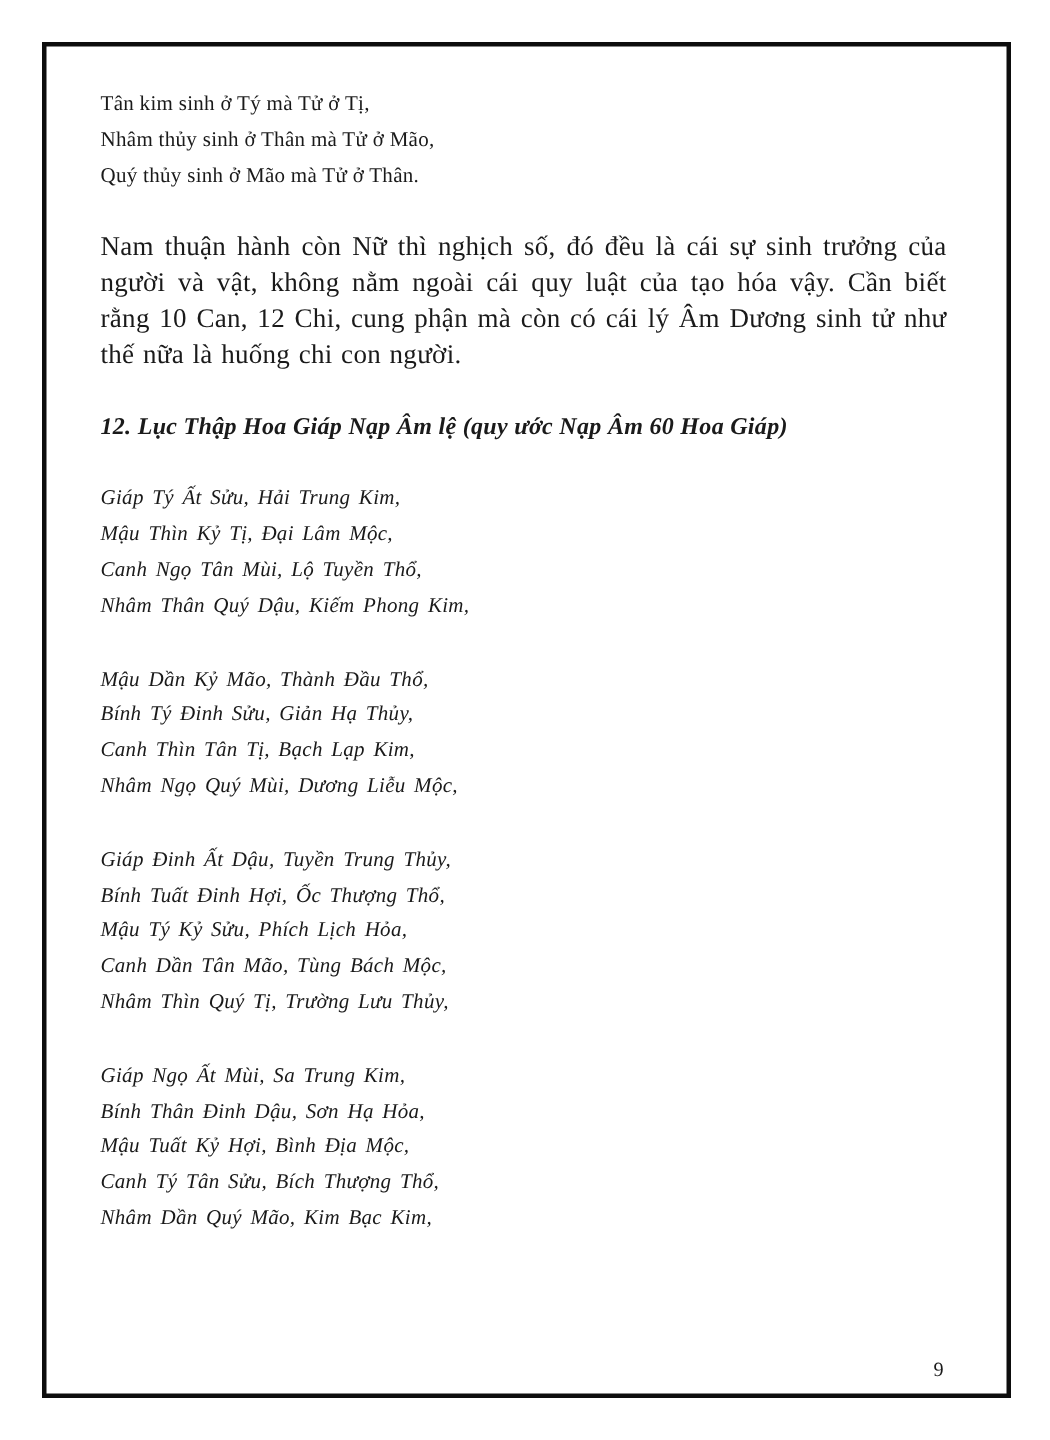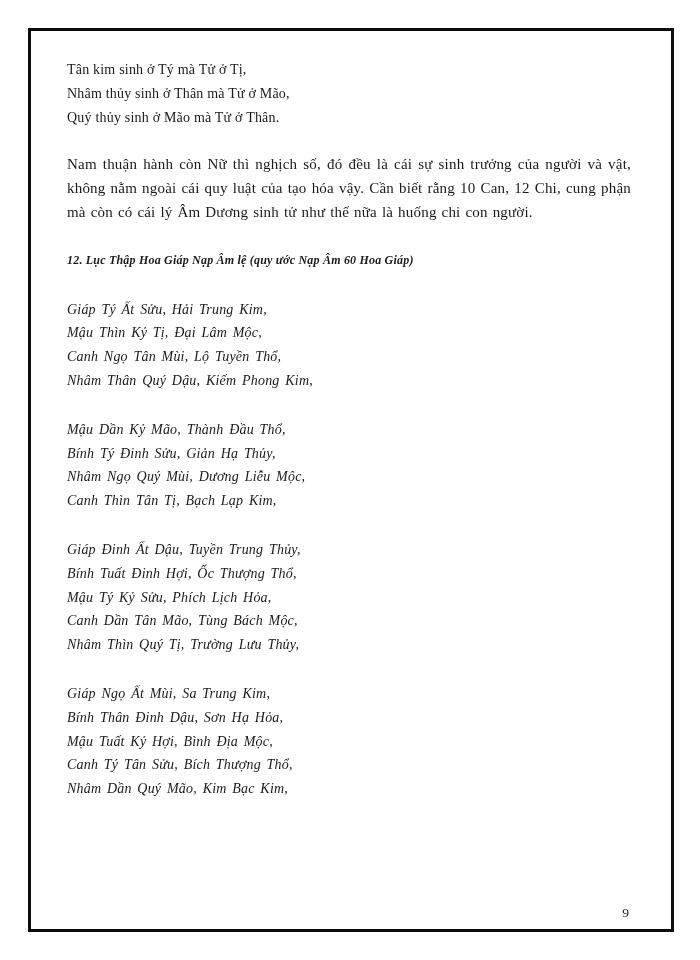--- a/index.html
+++ b/index.html
@@ -33,29 +33,29 @@
   }
   .line {
     margin: 0;
     font-size: 14px;
     line-height: 23.8px;
     letter-spacing: 0.2px;
   }
   .intro-block { margin: 0; }
   .body-paragraph {
     margin: 24px 0 0 0;
-    font-size: 15px;
+    font-size: 18px;
     line-height: 23.8px;
     text-align: justify;
     letter-spacing: 0.2px;
     word-spacing: 1px;
   }
   .section-heading {
     margin: 24px 0 0 0;
-    font-size: 12px;
+    font-size: 16px;
     line-height: 23.8px;
     font-weight: bold;
     font-style: italic;
     letter-spacing: 0.2px;
   }
   .stanza {
     margin: 25px 0 0 0;
   }
   .stanza .line {
     font-style: italic;
@@ -89,22 +89,22 @@
       <div class="stanza">
         <p class="line">Giáp Tý Ất Sửu, Hải Trung Kim,</p>
         <p class="line">Mậu Thìn Kỷ Tị, Đại Lâm Mộc,</p>
         <p class="line">Canh Ngọ Tân Mùi, Lộ Tuyền Thổ,</p>
         <p class="line">Nhâm Thân Quý Dậu, Kiếm Phong Kim,</p>
       </div>
 
       <div class="stanza">
         <p class="line">Mậu Dần Kỷ Mão, Thành Đầu Thổ,</p>
         <p class="line">Bính Tý Đinh Sửu, Giản Hạ Thủy,</p>
+        <p class="line">Canh Thìn Tân Tị, Bạch Lạp Kim,</p>
         <p class="line">Nhâm Ngọ Quý Mùi, Dương Liễu Mộc,</p>
-        <p class="line">Canh Thìn Tân Tị, Bạch Lạp Kim,</p>
       </div>
 
       <div class="stanza">
         <p class="line">Giáp Đinh Ất Dậu, Tuyền Trung Thủy,</p>
         <p class="line">Bính Tuất Đinh Hợi, Ốc Thượng Thổ,</p>
         <p class="line">Mậu Tý Kỷ Sửu, Phích Lịch Hỏa,</p>
         <p class="line">Canh Dần Tân Mão, Tùng Bách Mộc,</p>
         <p class="line">Nhâm Thìn Quý Tị, Trường Lưu Thủy,</p>
       </div>
 

